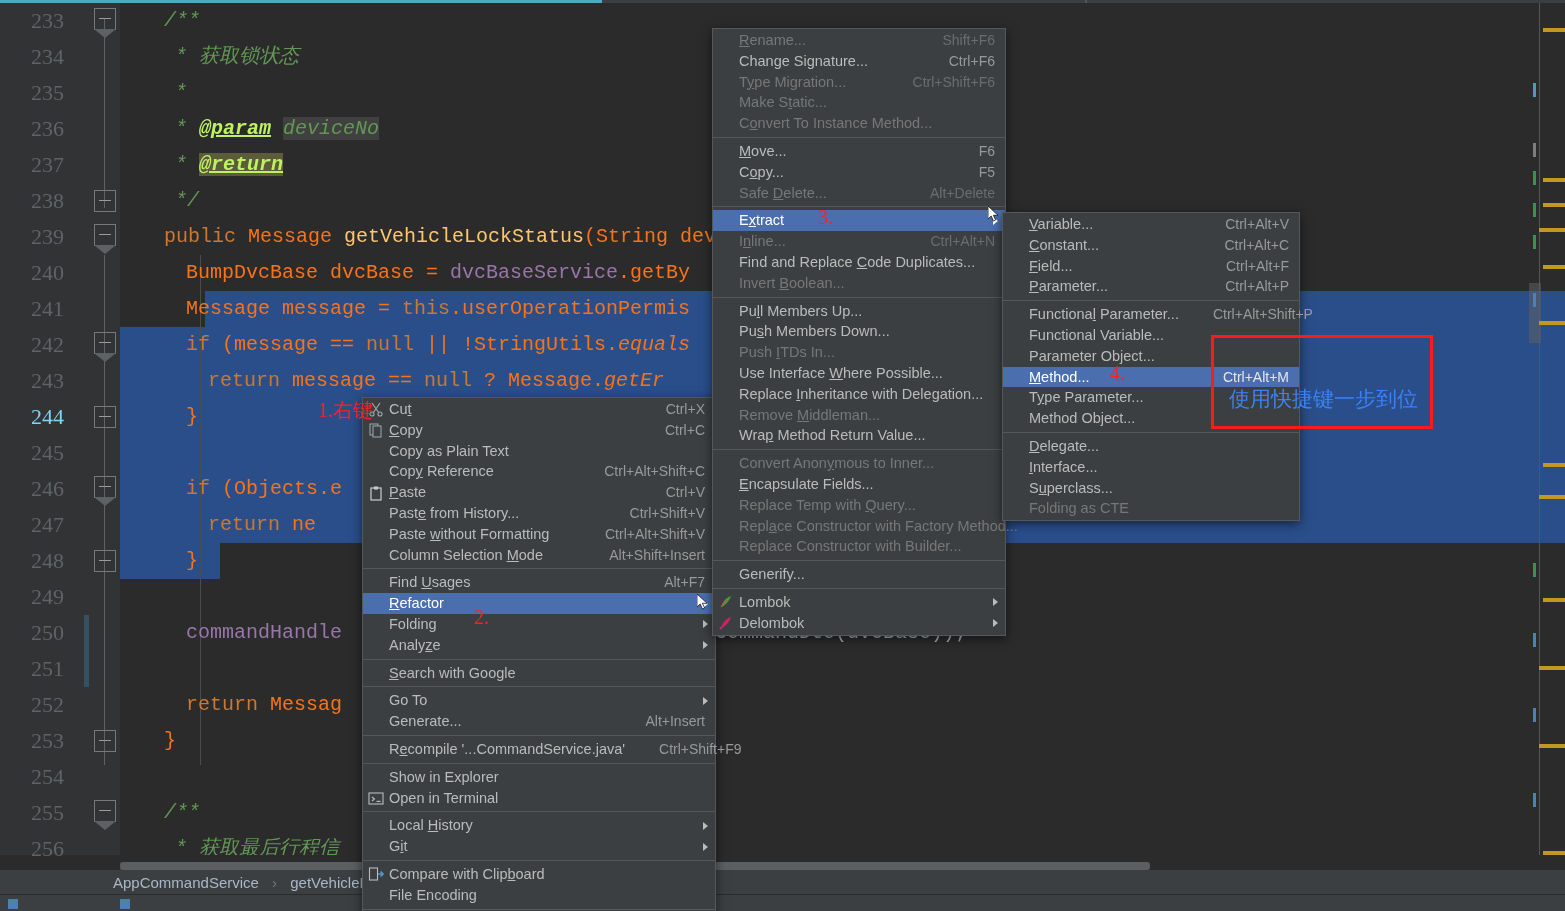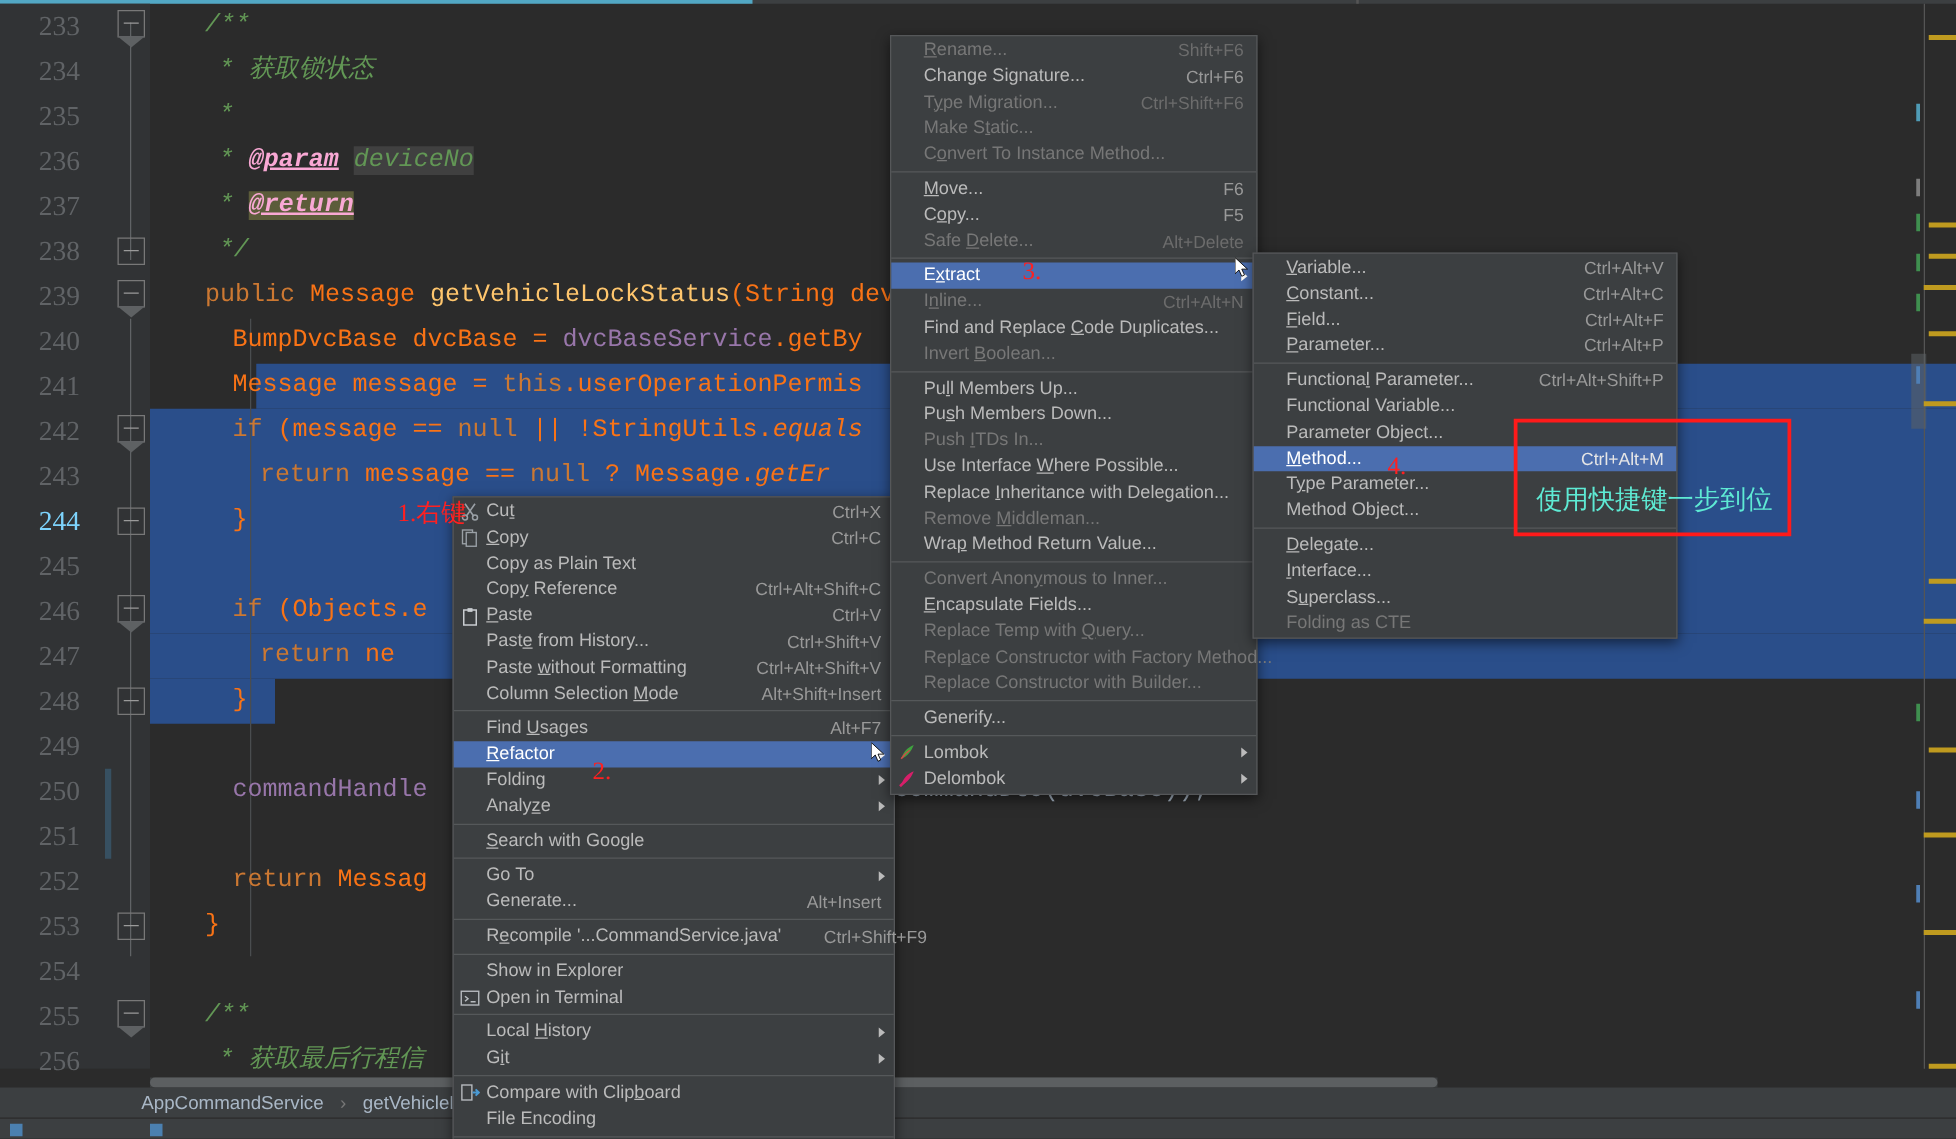--- a/index.html
+++ b/index.html
@@ -19,21 +19,21 @@
   .ln{height:36px;line-height:36px;text-align:right;padding-right:14px;
       color:#606366;font-family:"Liberation Serif",serif;font-size:22px;}
   .ln.cur{color:#7dd3fc;}
 
   .codearea{position:absolute;left:120px;top:3px;right:0;height:852px;overflow:hidden;}
   .cl{height:36px;line-height:36px;white-space:pre;
       font-family:"Liberation Mono",monospace;font-size:20px;color:#a9b7c6;}
   .indent{display:inline-block;}
   .kw{color:#cc7832;}
   .cmt{color:#629755;font-style:italic;}
-  .cmtb{color:#f9a8d4;font-style:italic;font-weight:bold;text-decoration:underline;}
+  .cmtb{color:#bef264;font-style:italic;font-weight:bold;text-decoration:underline;}
   .fn{color:#ffc66d;}
   .fld{color:#9876aa;}
   .typ{color:#f97316;}
   .ital{font-style:italic;}
   .hl1{background:#404040;}
   .hl2{background:#5c5c3a;}
 
   
   .selblk{position:absolute;background:#2a4e8a;}
 
@@ -86,21 +86,21 @@
   .mi.sel .arrow{border-left-color:#ffffff;}
   .ico{position:absolute;left:5px;top:50%;margin-top:-8px;width:16px;height:16px;}
 
   
   .curs{position:absolute;width:12px;height:16px;z-index:90;}
 
   
   .ann{position:absolute;color:#ff2020;font-size:20px;z-index:80;
        font-family:"Liberation Serif",serif;}
   .annbox{position:absolute;border:3px solid #ff1a1a;z-index:75;box-sizing:border-box;}
-  .anncn{position:absolute;color:#5eead4;font-size:21px;z-index:80;white-space:nowrap;
+  .anncn{position:absolute;color:#3b82f6;font-size:21px;z-index:80;white-space:nowrap;
          font-family:"DejaVu Sans",sans-serif;}
 </style>
 </head>
 <body>
 
 <div id="editor">
 
   <div id="progressbar">
     <div class="fill"></div>
     <div class="seg2"></div>
@@ -448,21 +448,21 @@
     <div class="mi">
       <span class="ico"><svg viewBox="0 0 16 16">
           <path d="M3 13 C5 7 8 4 13 2 C11 7 8 11 3 13Z" fill="#d61f69"></path>
           <path d="M2 14 L6 10" stroke="#d61f69" stroke-width="2"></path>
         </svg></span>
       <span class="lbl">Delombok</span>
       <span class="arrow"></span>
     </div>
   </div>
 
-<div class="menu" id="extmenu" style="left:1002px;top:202px;width:340px;">
+<div class="menu" id="extmenu" style="left:1002px;top:212px;width:298px;">
     <div class="mi">
       <span class="lbl"><span class="acc">V</span>ariable...</span>
       <span class="sc">Ctrl+Alt+V</span>
     </div>
     <div class="mi">
       <span class="lbl"><span class="acc">C</span>onstant...</span>
       <span class="sc">Ctrl+Alt+C</span>
     </div>
     <div class="mi">
       <span class="lbl"><span class="acc">F</span>ield...</span>

